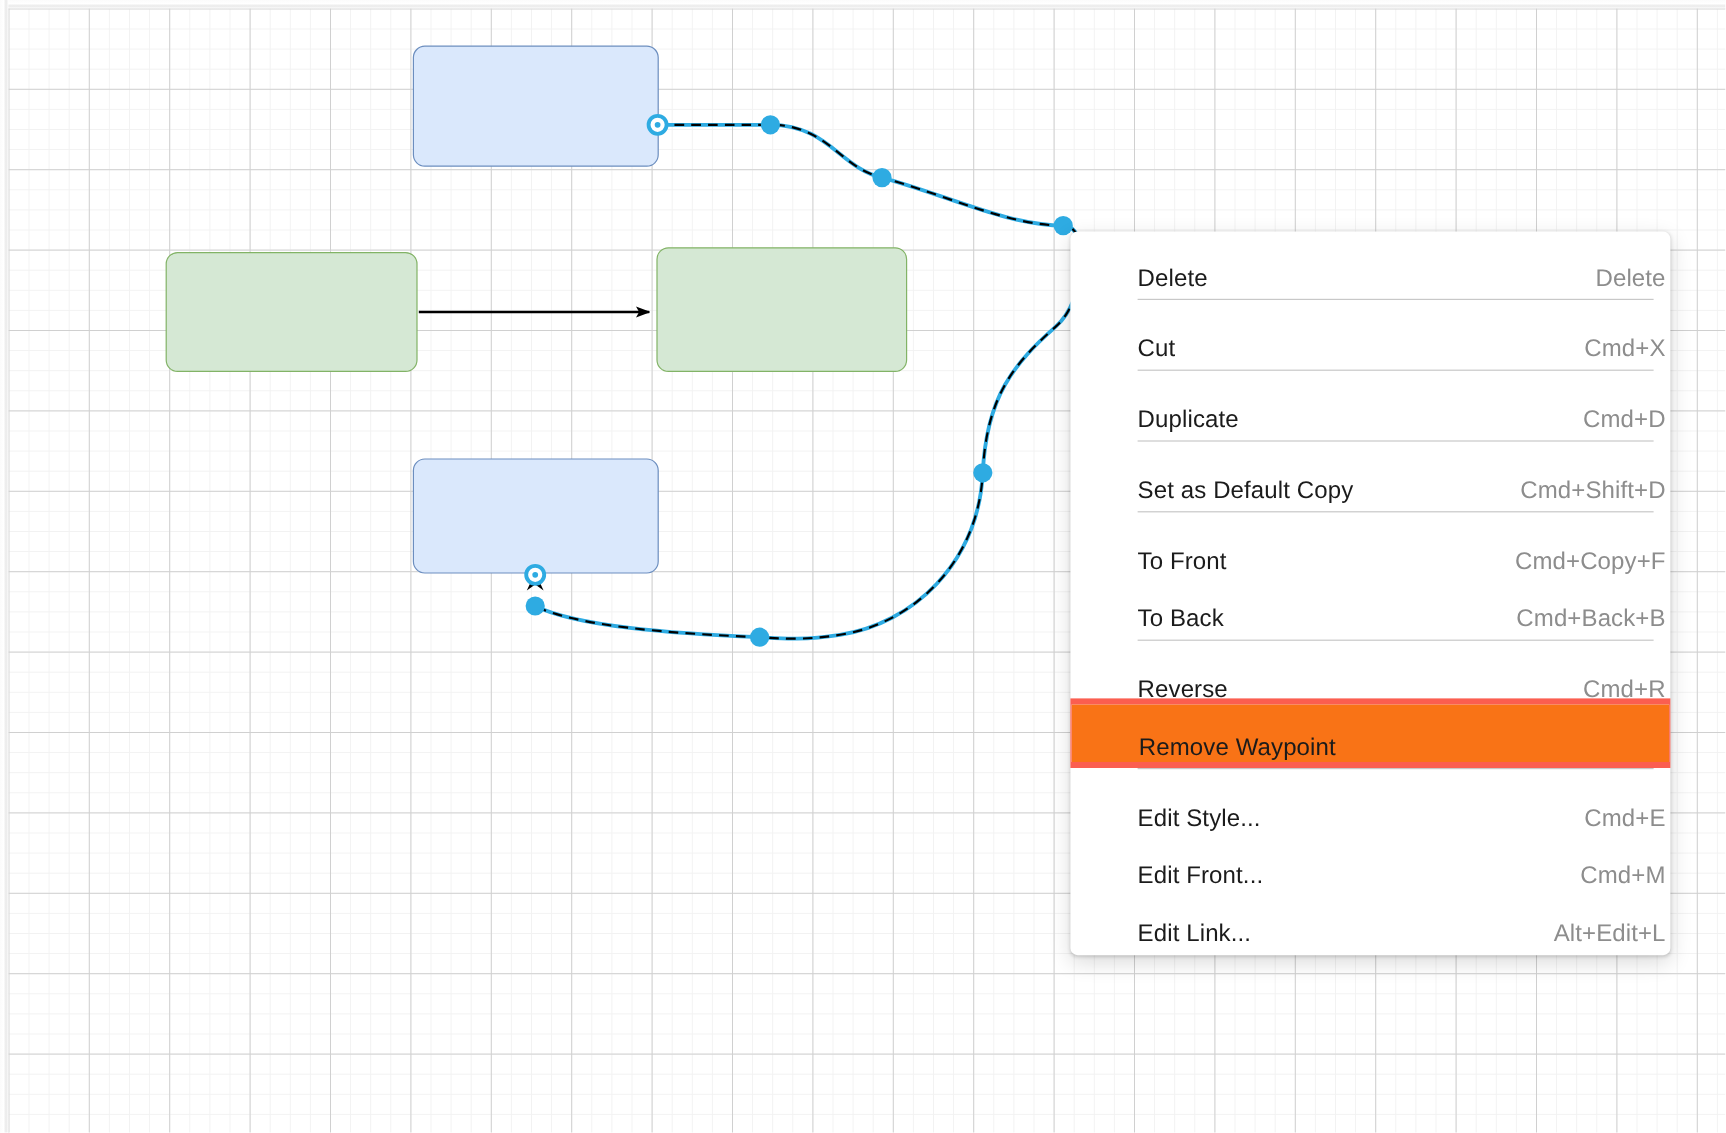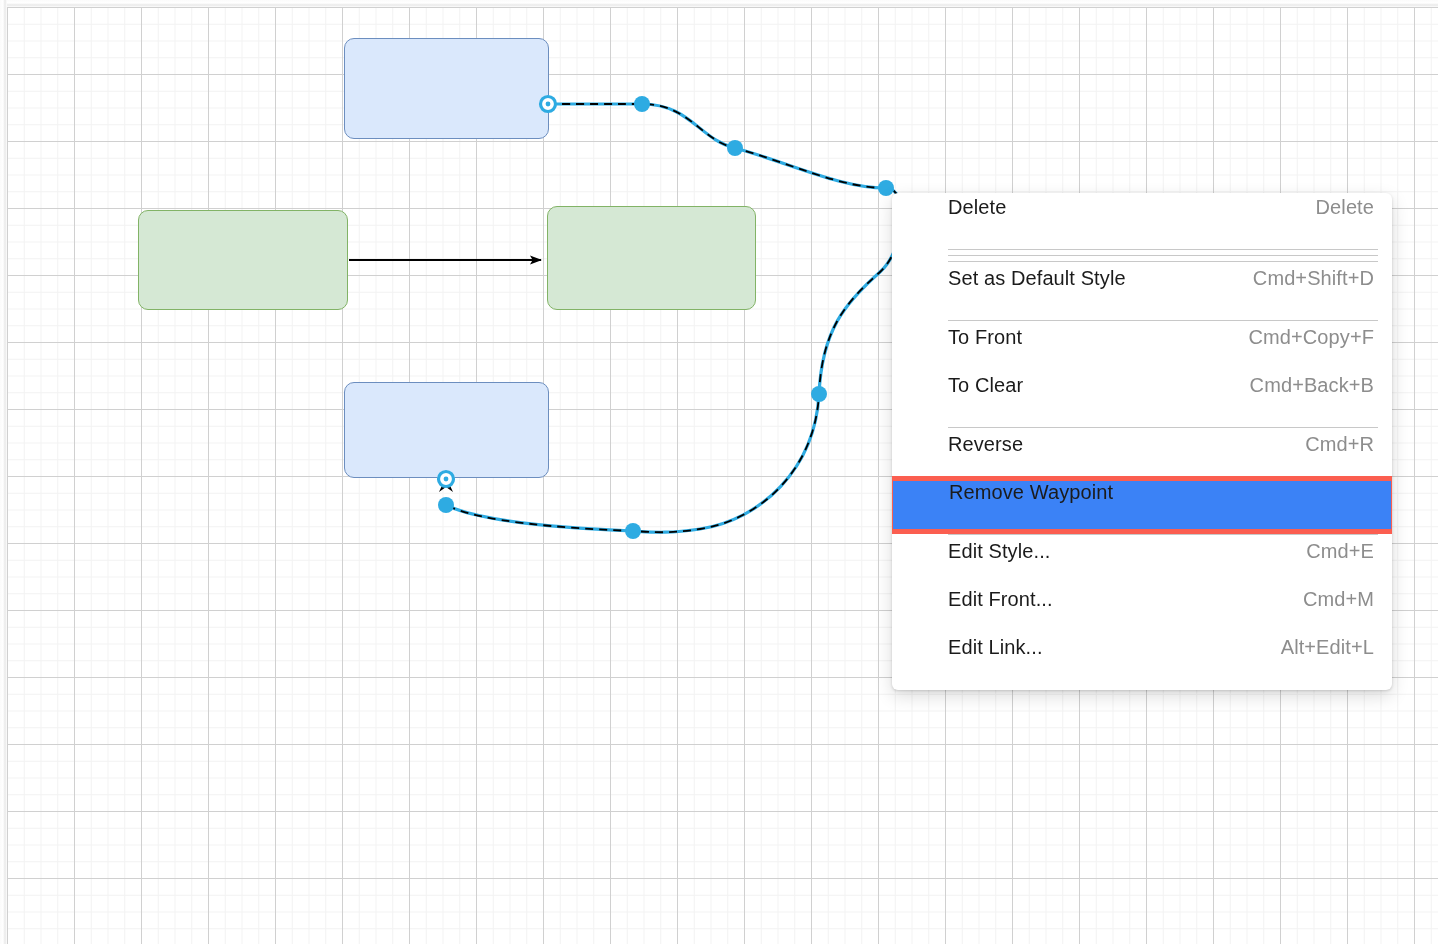--- a/index.html
+++ b/index.html
@@ -76,41 +76,41 @@
     background: #ffffff;
     border-radius: 6px;
     box-shadow: 0 1px 3px rgba(0,0,0,0.16), 0 6px 18px rgba(0,0,0,0.14);
     padding: 3px 0 6px 0;
     box-sizing: border-box;
     overflow: hidden;
   }
   .menu-item {
     position: relative;
     display: flex;
-    align-items: flex-start;
+    align-items: flex-end;
     justify-content: space-between;
     height: 48px;
-    padding: 0 18px 0 56px;
+    padding: 0 4px 0 56px;
     box-sizing: border-box;
     cursor: default;
   }
   .menu-label {
     font-size: 20px;
     color: #1b1b1b;
     letter-spacing: 0.1px;
     white-space: nowrap;
   }
   .menu-shortcut {
     font-size: 20px;
     color: #8d8d8d;
     letter-spacing: 0.1px;
     white-space: nowrap;
   }
   .menu-item.selected {
-    background: #3b82f6;
+    background: #f97316;
     outline: 5px solid #fb5e50;
     outline-offset: 0px;
     z-index: 3;
     margin: 0 1px;
   }
   .menu-sep {
     height: 1px;
     background: #c8c8c8;
     margin: 5px 14px 5px 56px;
   }
@@ -184,33 +184,41 @@
       </g>
     </g>
   </svg>
 
   <div id="context-menu" style="left: 892px; top: 193px; width: 500px;">
       <div class="menu-item">
         <span class="menu-label">Delete</span>
         <span class="menu-shortcut">Delete</span>
       </div>
       <div class="menu-sep"></div>
-      <div class="menu-sep"></div>
-      <div class="menu-sep"></div>
-      <div class="menu-item">
-        <span class="menu-label">Set as Default Style</span>
+      <div class="menu-item">
+        <span class="menu-label">Cut</span>
+        <span class="menu-shortcut">Cmd+X</span>
+      </div>
+      <div class="menu-sep"></div>
+      <div class="menu-item">
+        <span class="menu-label">Duplicate</span>
+        <span class="menu-shortcut">Cmd+D</span>
+      </div>
+      <div class="menu-sep"></div>
+      <div class="menu-item">
+        <span class="menu-label">Set as Default Copy</span>
         <span class="menu-shortcut">Cmd+Shift+D</span>
       </div>
       <div class="menu-sep"></div>
       <div class="menu-item">
         <span class="menu-label">To Front</span>
         <span class="menu-shortcut">Cmd+Copy+F</span>
       </div>
       <div class="menu-item">
-        <span class="menu-label">To Clear</span>
+        <span class="menu-label">To Back</span>
         <span class="menu-shortcut">Cmd+Back+B</span>
       </div>
       <div class="menu-sep"></div>
       <div class="menu-item">
         <span class="menu-label">Reverse</span>
         <span class="menu-shortcut">Cmd+R</span>
       </div>
       <div class="menu-item selected">
         <span class="menu-label">Remove Waypoint</span>
         <span class="menu-shortcut"></span>

